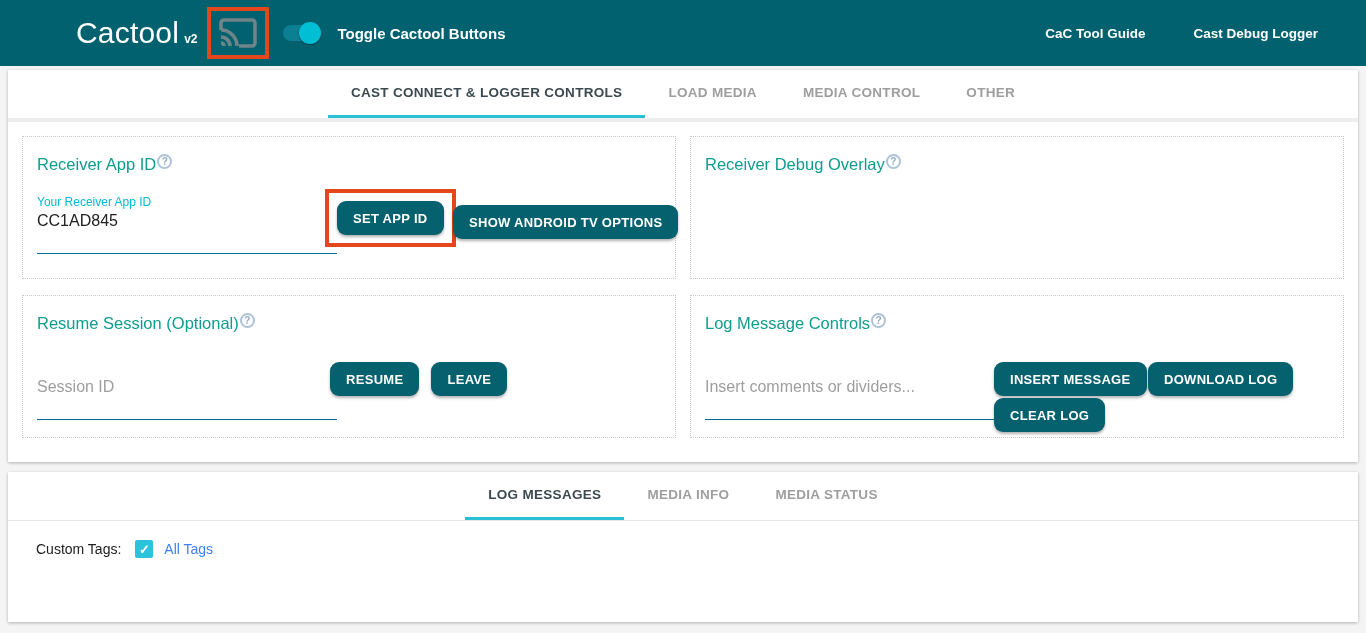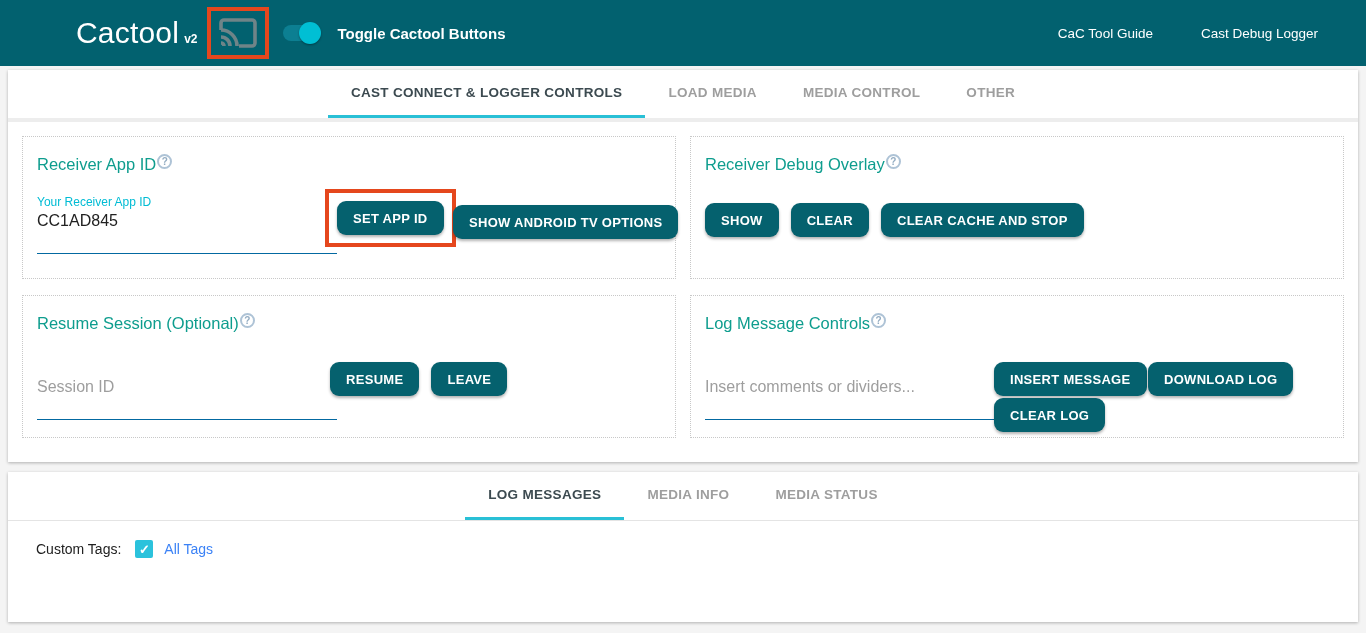--- a/index.html
+++ b/index.html
@@ -23,21 +23,21 @@
   .cast-box {
     margin-left:10px; border:4px solid #E5471D;
     width:62px; height:52px;
     display:flex; align-items:center; justify-content:center;
   }
   .switch { margin-left:14px; position:relative; width:38px; height:22px; cursor:pointer; }
   .switch-track { position:absolute; left:0; top:3px; width:34px; height:16px; border-radius:8px; background:#0C7F92; }
   .switch-knob { position:absolute; right:0; top:0; width:22px; height:22px; border-radius:50%; background:#00BFD4; box-shadow:0 1px 2px rgba(0,0,0,0.35); }
   .toggle-label { margin-left:16px; color:#fff; font-size:15px; font-weight:bold; }
   .header-links { margin-left:auto; display:flex; gap:48px; }
-  .header-links a { color:#fff; font-size:13.5px; font-weight:normal; text-decoration:none; cursor:pointer; white-space:nowrap; }
+  .header-links a { color:#fff; font-size:13.5px; font-weight:bold; text-decoration:none; cursor:pointer; white-space:nowrap; }
 
   
   .card { background:#fff; margin:0 8px; box-shadow:0 1px 3px rgba(0,0,0,0.28); }
   .card-main { margin-top:4px; height:392px; }
   .card-log { margin-top:10px; height:150px; }
 
   
   .tabs { height:48px; display:flex; justify-content:center; }
   .tab {
     display:flex; align-items:center; padding:0 23px;
@@ -149,25 +149,20 @@
         <button class="btn">SET APP ID</button>
       </div>
       <button class="btn btn-atv">SHOW ANDROID TV OPTIONS</button>
     </div>
 
     <div class="panel">
       <div class="panel-title-row">
         <span class="panel-title">Receiver Debug Overlay</span>
         <span class="help">?</span>
       </div>
-      <div class="btn-row">
-        <button class="btn">SHOW</button>
-        <button class="btn">CLEAR</button>
-        <button class="btn">CLEAR CACHE AND STOP</button>
-      </div>
     </div>
 
     <div class="panel">
       <div class="panel-title-row">
         <span class="panel-title">Resume Session (Optional)</span>
         <span class="help">?</span>
       </div>
       <div class="field field-session">
         <input placeholder="Session ID" style="">
       </div>

